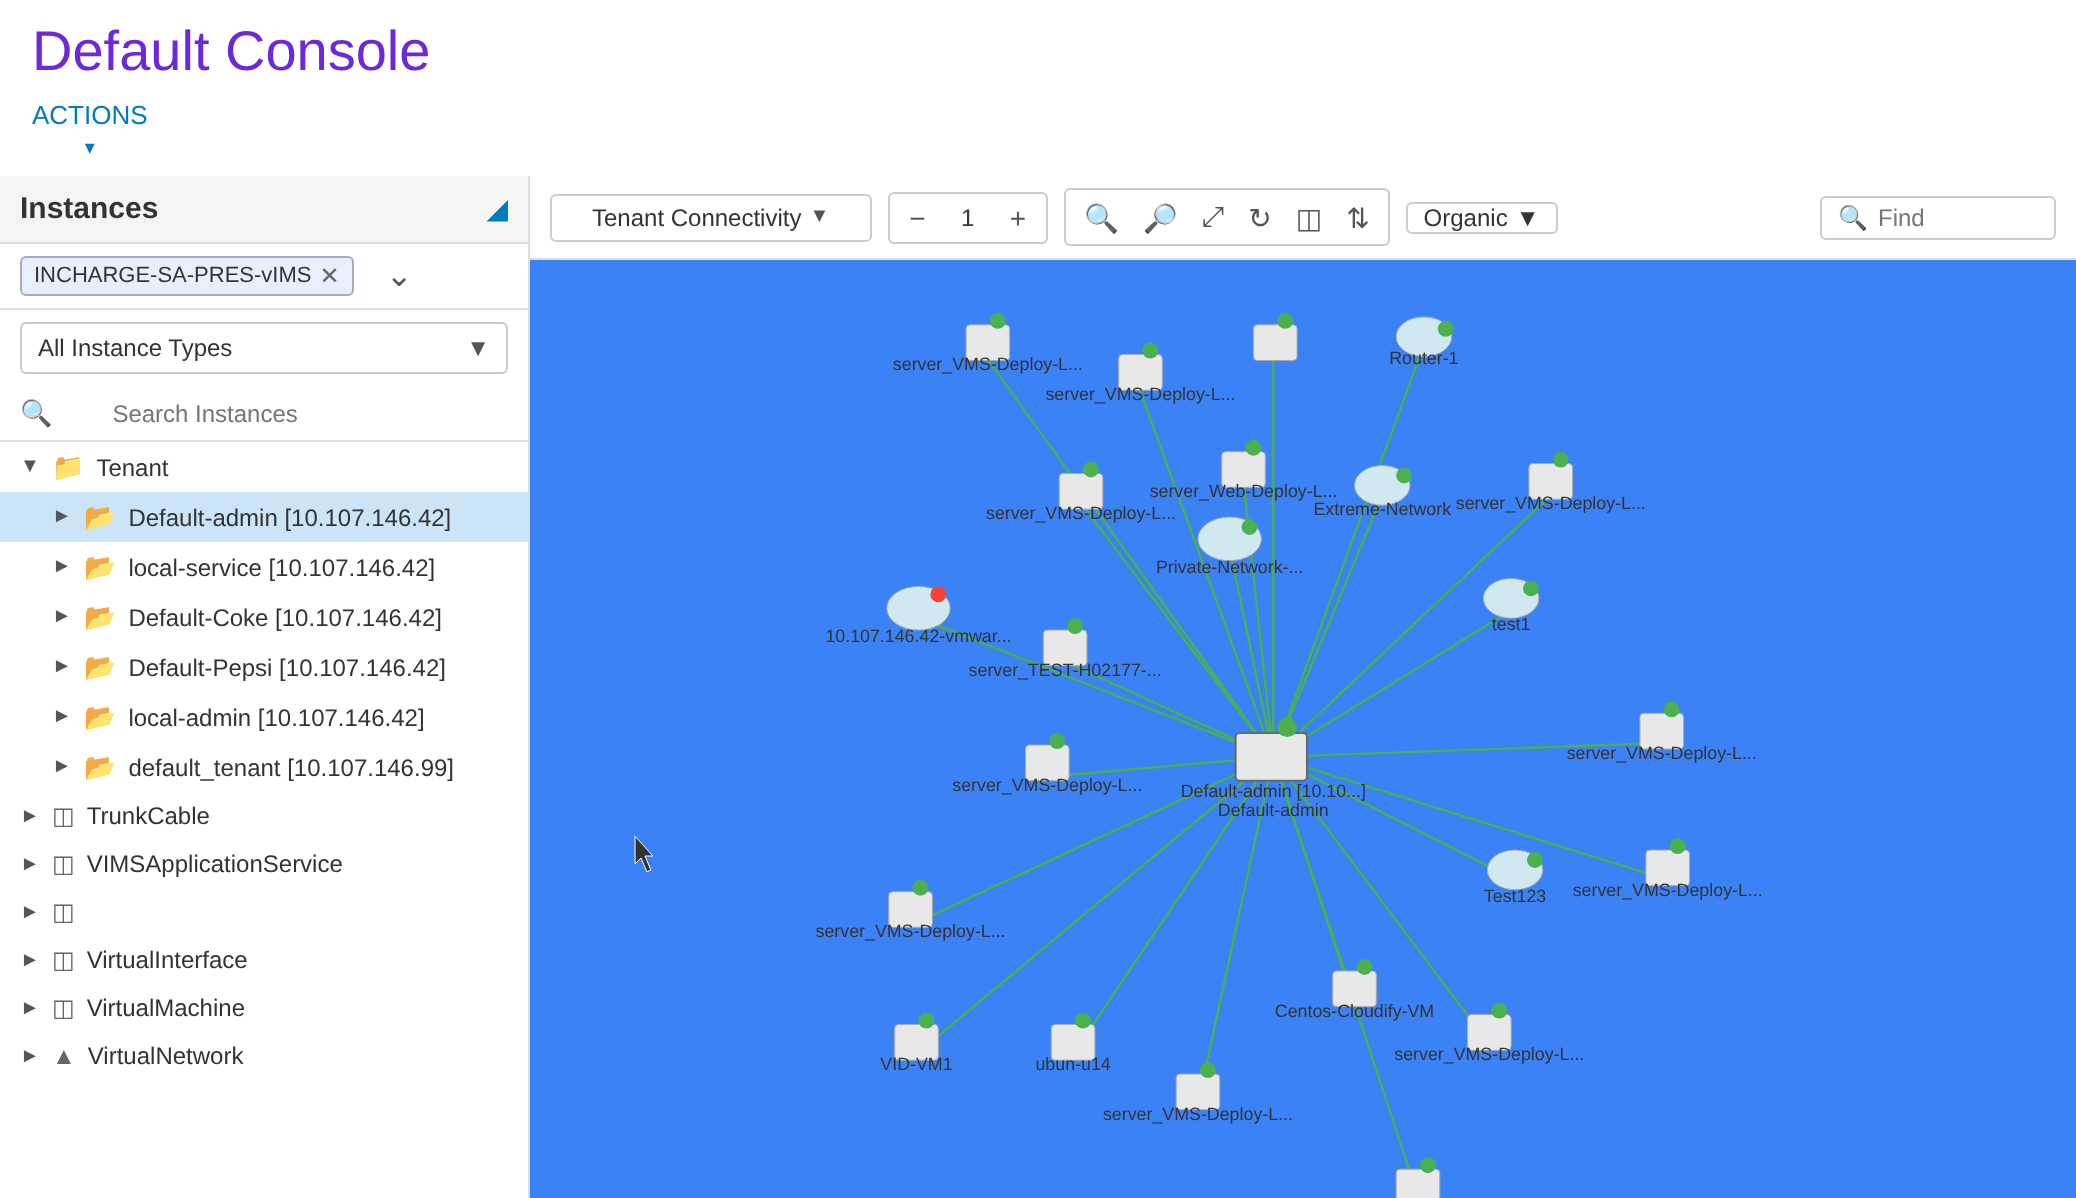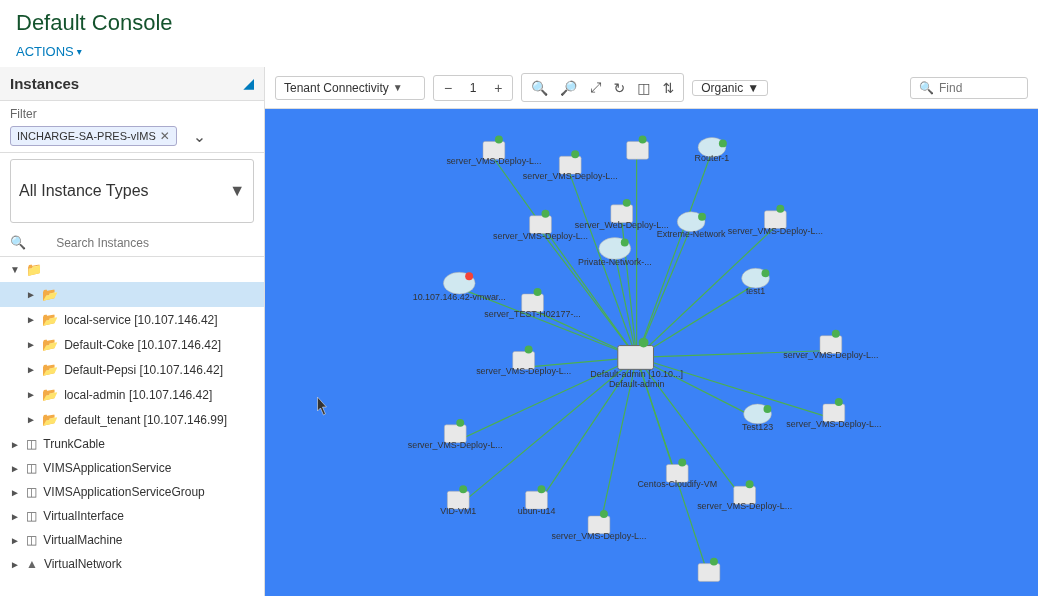--- a/index.html
+++ b/index.html
@@ -1,41 +1,41 @@
 <!DOCTYPE html>
 <html><head>
   <meta charset="utf-8">
   <style>
     * { box-sizing: border-box; margin: 0; padding: 0; }
     body { font-family: Arial, sans-serif; font-size: 13px; background: #fff; color: #333; overflow: hidden; width: 1038px; height: 599px; }
 
     
     .page-header { padding: 10px 16px 4px; }
-    .page-title { font-size: 22px; font-weight: 300; color: #14532d; }
+    .page-title { font-size: 28px; font-weight: 300; color: #6d28d9; }
     .actions-bar { padding: 4px 16px 8px; }
-    .actions-btn { background: none; border: none; color: #007bbd; font-size: 13px; cursor: pointer; display: flex; align-items: center; gap: 3px; font-weight: 500; }
+    .actions-btn { background: none; border: none; color: #007bbd; font-size: 13px; cursor: pointer; display: flex; align-items: center; gap: 3px; font-weight: 500; flex-direction: column; }
     .actions-btn .caret { font-size: 10px; }
 
     
     .main-layout { display: flex; height: calc(599px - 70px); }
 
     
     .sidebar { width: 265px; min-width: 265px; border-right: 1px solid #ddd; display: flex; flex-direction: column; overflow: hidden; }
     .sidebar-header { display: flex; align-items: flex-start; justify-content: space-between; padding: 8px 10px; background: #f5f5f5; border-bottom: 1px solid #ddd; }
     .sidebar-title { font-size: 15px; font-weight: 600; color: #333; }
     .filter-icon { color: #007bbd; font-size: 14px; cursor: pointer; }
 
     .filter-section { padding: 6px 10px; border-bottom: 1px solid #ddd; }
     .filter-label { font-size: 12px; color: #666; margin-bottom: 5px; }
     .filter-tags { display: flex; align-items: center; flex-wrap: wrap; gap: 16px; }
     .filter-tag { background: #e8f0fe; border: 1px solid #aac; border-radius: 3px; padding: 2px 6px; font-size: 11px; display: flex; align-items: center; gap: 4px; }
     .filter-tag .remove { cursor: pointer; color: #666; font-size: 12px; }
     .filter-dropdown-arrow { font-size: 16px; color: #555; cursor: pointer; }
 
-    .instance-type-select { margin: 6px 10px; border: 1px solid #ccc; border-radius: 3px; padding: 22px 8px; font-size: 16px; display: flex; justify-content: space-between; align-items: center; cursor: pointer; background: #fff; }
+    .instance-type-select { margin: 6px 10px; border: 1px solid #ccc; border-radius: 3px; padding: 5px 8px; font-size: 12px; display: flex; justify-content: space-between; align-items: center; cursor: pointer; background: #fff; }
     .instance-type-select .arrow { color: #555; }
 
     .search-box { display: flex; align-items: center; padding: 6px 10px; border-bottom: 1px solid #ddd; gap: 6px; }
     .search-icon-svg { color: #888; font-size: 13px; }
     .search-input { border: none; outline: none; font-size: 12px; width: 100%; color: #333; margin-left: 24px; }
 
     .tree-container { overflow-y: auto; flex: 1; }
     .tree-item { display: flex; align-items: center; padding: 5px 6px 5px 10px; cursor: pointer; font-size: 12px; gap: 4px; }
     .tree-item.selected { background: #cce4f7; }
     .tree-item .expand-arrow { width: 12px; color: #555; font-size: 10px; }
@@ -43,21 +43,21 @@
     .tree-item .item-icon { color: #666; font-size: 12px; margin-right: 2px; }
     .tree-item-label { flex: 1; white-space: nowrap; overflow: hidden; text-overflow: ellipsis; }
 
     .tree-child { padding-left: 26px; }
 
     
     .main-content { flex: 1; display: flex; flex-direction: column; overflow: hidden; background: #fff; }
 
     
     .toolbar { display: flex; align-items: center; padding: 6px 10px; border-bottom: 1px solid #ddd; gap: 8px; background: #fff; }
-    .view-selector { display: flex; align-items: center; border: 1px solid #ccc; border-radius: 3px; padding: 4px 8px; font-size: 12px; cursor: pointer; gap: 4px; min-width: 150px; }
+    .view-selector { display: flex; align-items: center; border: 1px solid #ccc; border-radius: 3px; padding: 4px 20px; font-size: 12px; cursor: pointer; gap: 4px; min-width: 150px; }
     .view-selector .caret { color: #555; font-size: 10px; }
     .zoom-controls { display: flex; align-items: center; gap: 2px; border: 1px solid #ccc; border-radius: 3px; padding: 2px 6px; }
     .zoom-btn { background: none; border: none; cursor: pointer; color: #555; font-size: 14px; padding: 2px 4px; }
     .zoom-value { font-size: 12px; min-width: 30px; text-align: center; }
     .toolbar-icons { display: flex; align-items: center; gap: 2px; border: 1px solid #ccc; border-radius: 3px; padding: 2px 4px; }
     .toolbar-icon-btn { background: none; border: none; cursor: pointer; color: #555; padding: 3px 5px; font-size: 14px; }
     .layout-selector { display: flex; align-items: center; border: 1px solid #ccc; border-radius: 3px; padding: 0 8px; font-size: 12px; cursor: pointer; gap: 4px; }
     .find-box { display: flex; align-items: center; border: 1px solid #ccc; border-radius: 3px; padding: 3px 8px; gap: 5px; margin-left: auto; }
     .find-icon { color: #888; font-size: 12px; }
     .find-input { border: none; outline: none; font-size: 12px; width: 80px; }
@@ -87,21 +87,20 @@
 
 <div class="main-layout">
 
   <div class="sidebar">
     <div class="sidebar-header">
       <span class="sidebar-title">Instances</span>
       <span class="filter-icon">◢</span>
     </div>
 
     <div class="filter-section">
-      <div class="filter-label">Filter</div>
       <div class="filter-tags">
         <div class="filter-tag">
           <span>INCHARGE-SA-PRES-vIMS</span>
           <span class="remove">✕</span>
         </div>
         <span class="filter-dropdown-arrow">⌄</span>
       </div>
     </div>
 
     <div class="instance-type-select">
@@ -112,25 +111,27 @@
     <div class="search-box">
       <span class="search-icon-svg">🔍</span>
       <input class="search-input" type="text" placeholder="Search Instances" style="">
     </div>
 
     <div class="tree-container">
 
       <div class="tree-item">
         <span class="expand-arrow">▼</span>
         <span class="folder-icon">📁</span>
+        <span class="tree-item-label">Tenant</span>
       </div>
 
       <div class="tree-item tree-child selected">
         <span class="expand-arrow">►</span>
         <span class="folder-icon">📂</span>
+        <span class="tree-item-label">Default-admin [10.107.146.42]</span>
       </div>
       <div class="tree-item tree-child">
         <span class="expand-arrow">►</span>
         <span class="folder-icon">📂</span>
         <span class="tree-item-label">local-service [10.107.146.42]</span>
       </div>
       <div class="tree-item tree-child">
         <span class="expand-arrow">►</span>
         <span class="folder-icon">📂</span>
         <span class="tree-item-label">Default-Coke [10.107.146.42]</span>
@@ -157,21 +158,20 @@
         <span class="tree-item-label">TrunkCable</span>
       </div>
       <div class="tree-item">
         <span class="expand-arrow">►</span>
         <span class="item-icon">◫</span>
         <span class="tree-item-label">VIMSApplicationService</span>
       </div>
       <div class="tree-item">
         <span class="expand-arrow">►</span>
         <span class="item-icon">◫</span>
-        <span class="tree-item-label">VIMSApplicationServiceGroup</span>
       </div>
       <div class="tree-item">
         <span class="expand-arrow">►</span>
         <span class="item-icon">◫</span>
         <span class="tree-item-label">VirtualInterface</span>
       </div>
       <div class="tree-item">
         <span class="expand-arrow">►</span>
         <span class="item-icon">◫</span>
         <span class="tree-item-label">VirtualMachine</span>

